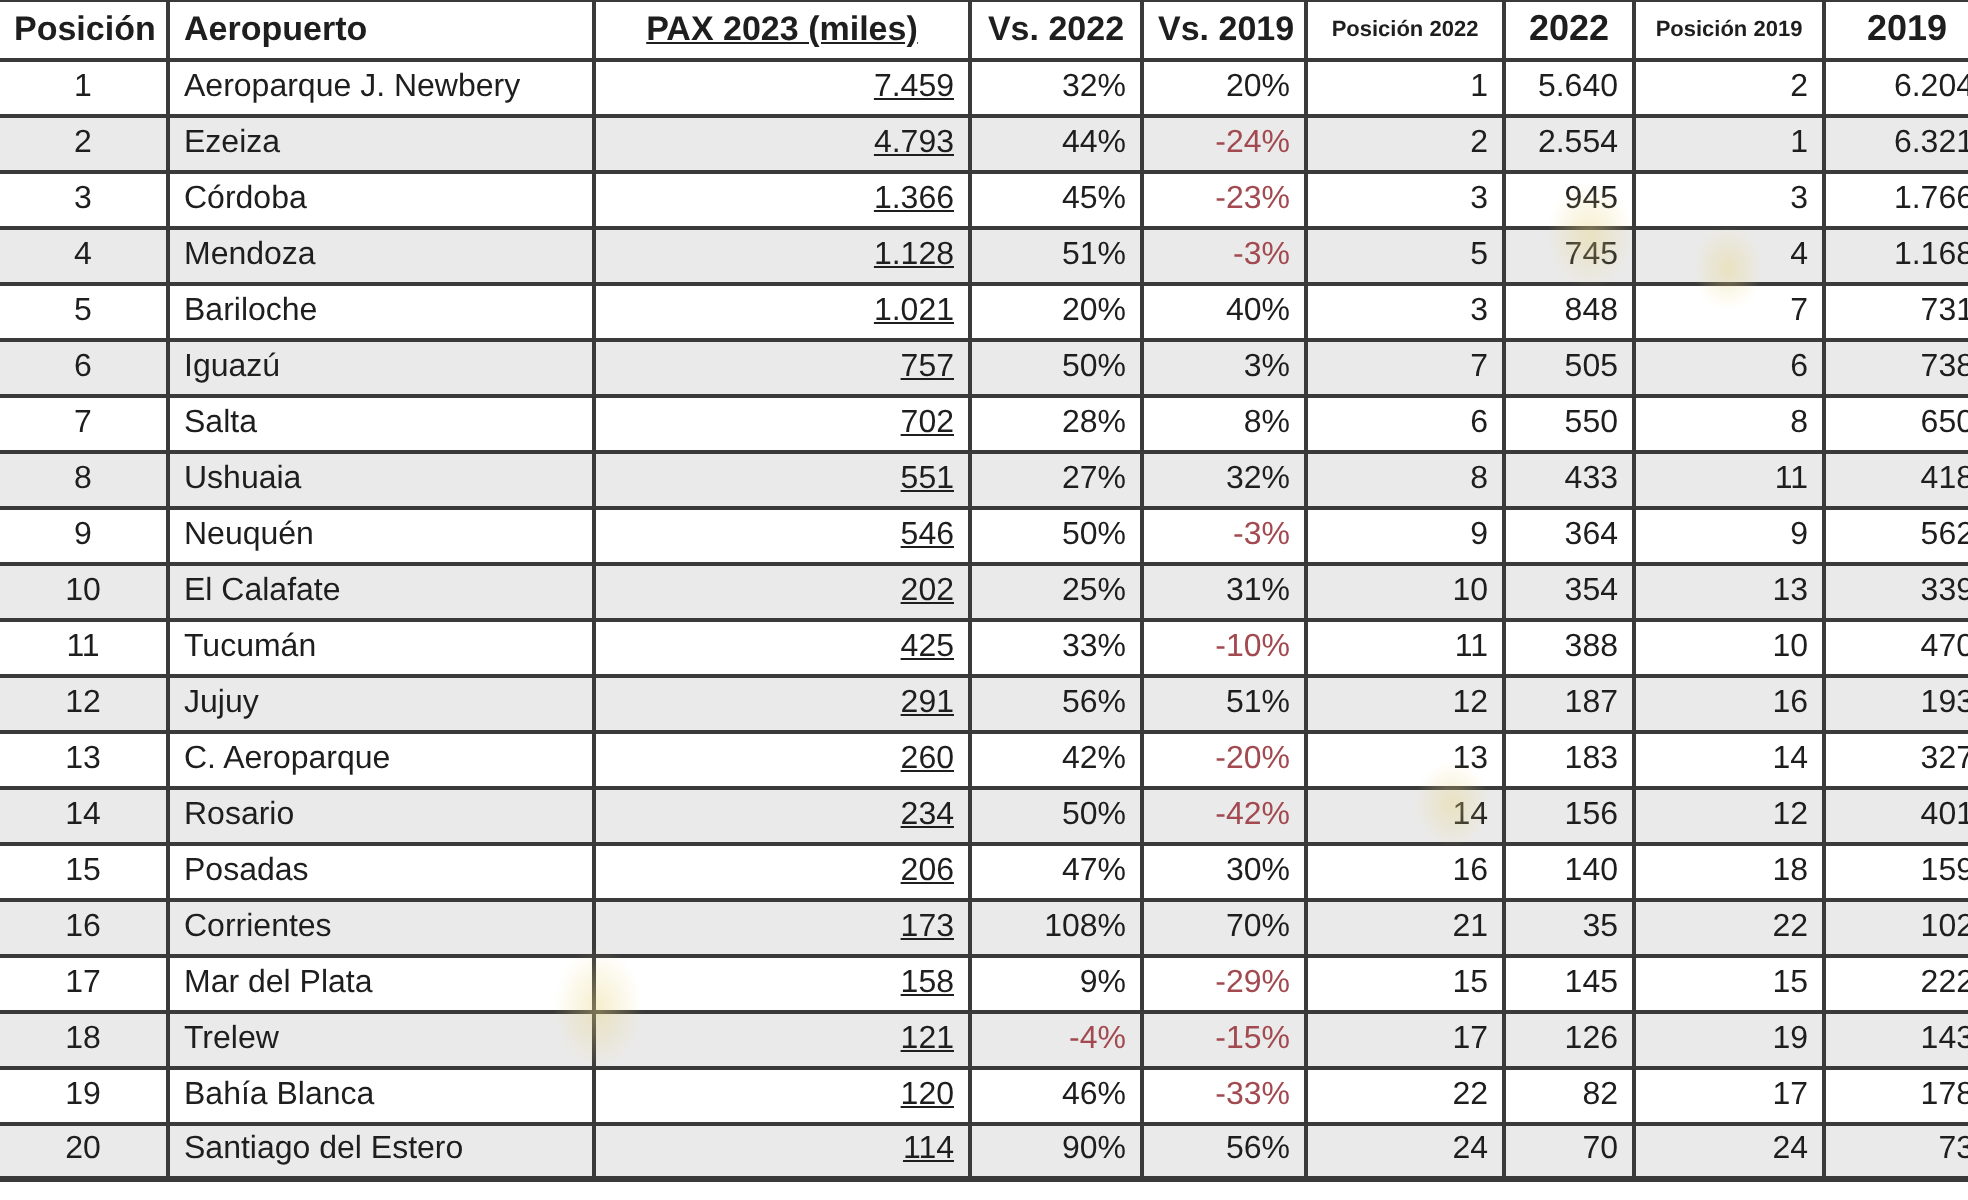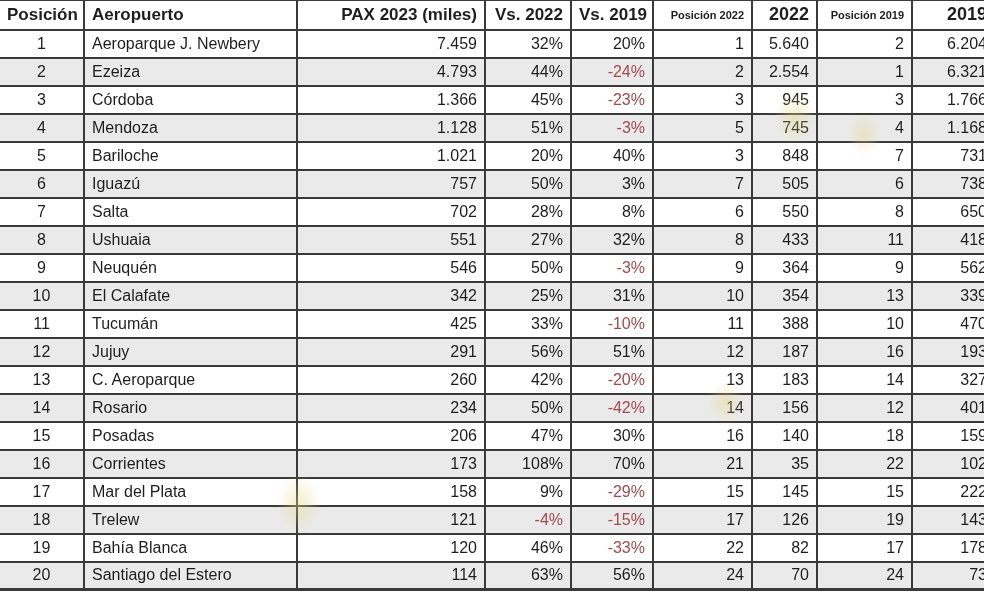--- a/index.html
+++ b/index.html
@@ -27,39 +27,39 @@
     overflow:hidden;
     white-space:nowrap;
     box-sizing:border-box;
   }
   thead th{
     height:29px;
     border-top-width:1px;
     font-weight:bold;
     font-size:17px;
     background:#ffffff;
-    text-align:right;
+    text-align:center;
     vertical-align:middle;
   }
   tbody td{
     height:28px;
     font-size:16px;
     font-weight:400;
     vertical-align:middle;
   }
   tbody tr:nth-child(even){background:var(--stripe);}
   tbody tr:nth-child(odd){background:#ffffff;}
   th:first-child,td:first-child{border-left:0;}
   th:last-child,td:last-child{border-right:0;}
   tbody tr:last-child td{border-bottom-width:3px;}
 
   
   .col-pos{width:84px;}
   .col-airport{width:213px;}
-  .col-pax2023{width:188px;}
+  .col-pax2023{width:188px;text-decoration:underline;}
   .col-vs2022{width:86px;}
   .col-vs2019{width:82px;}
   .col-pos2022{width:99px;}
   .col-y2022{width:65px;}
   .col-pos2019{width:95px;}
   .col-y2019{width:82px;}
 
   
   th.col-pos2022, th.col-pos2019{font-size:11px;margin-top:36px;}
   th.col-y2022, th.col-y2019{font-size:18px;}
@@ -209,21 +209,21 @@
           <td class="col-vs2022">50%</td>
           <td class="col-vs2019 negative">-3%</td>
           <td class="col-pos2022">9</td>
           <td class="col-y2022">364</td>
           <td class="col-pos2019">9</td>
           <td class="col-y2019">562</td>
         </tr>
         <tr>
           <td class="col-pos">10</td>
           <td class="col-airport">El Calafate</td>
-          <td class="col-pax2023">342</td>
+          <td class="col-pax2023">202</td>
           <td class="col-vs2022">25%</td>
           <td class="col-vs2019">31%</td>
           <td class="col-pos2022">10</td>
           <td class="col-y2022">354</td>
           <td class="col-pos2019">13</td>
           <td class="col-y2019">339</td>
         </tr>
         <tr>
           <td class="col-pos">11</td>
           <td class="col-airport">Tucumán</td>
@@ -320,21 +320,21 @@
           <td class="col-vs2019 negative">-33%</td>
           <td class="col-pos2022">22</td>
           <td class="col-y2022">82</td>
           <td class="col-pos2019">17</td>
           <td class="col-y2019">178</td>
         </tr>
         <tr>
           <td class="col-pos">20</td>
           <td class="col-airport">Santiago del Estero</td>
           <td class="col-pax2023">114</td>
-          <td class="col-vs2022">63%</td>
+          <td class="col-vs2022">90%</td>
           <td class="col-vs2019">56%</td>
           <td class="col-pos2022">24</td>
           <td class="col-y2022">70</td>
           <td class="col-pos2019">24</td>
           <td class="col-y2019">73</td>
         </tr>
       </tbody>
   </table>
   <div class="stain s1"></div>
   <div class="stain s2"></div>

